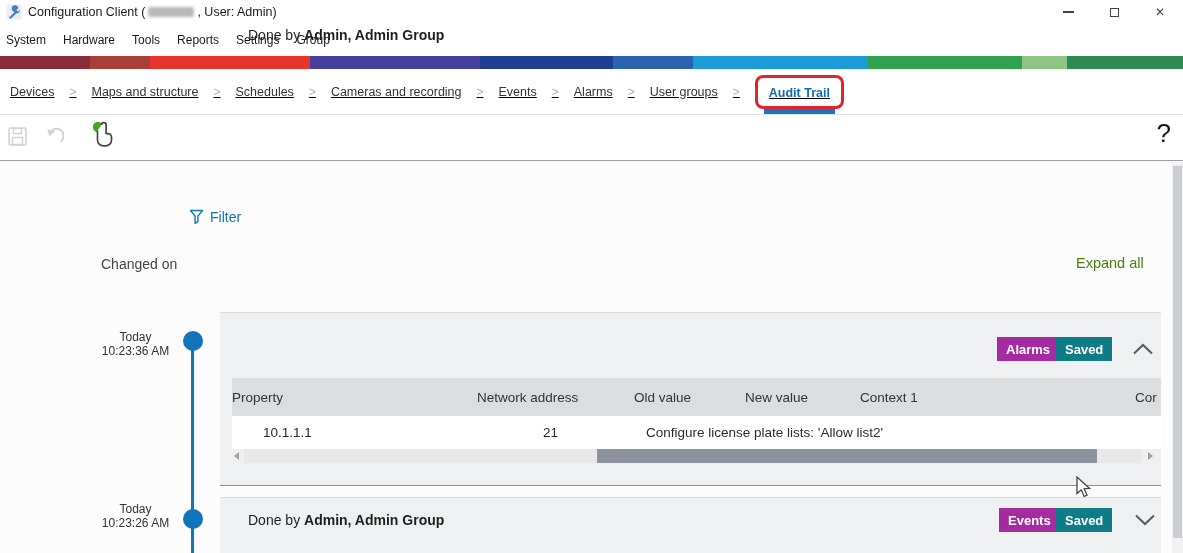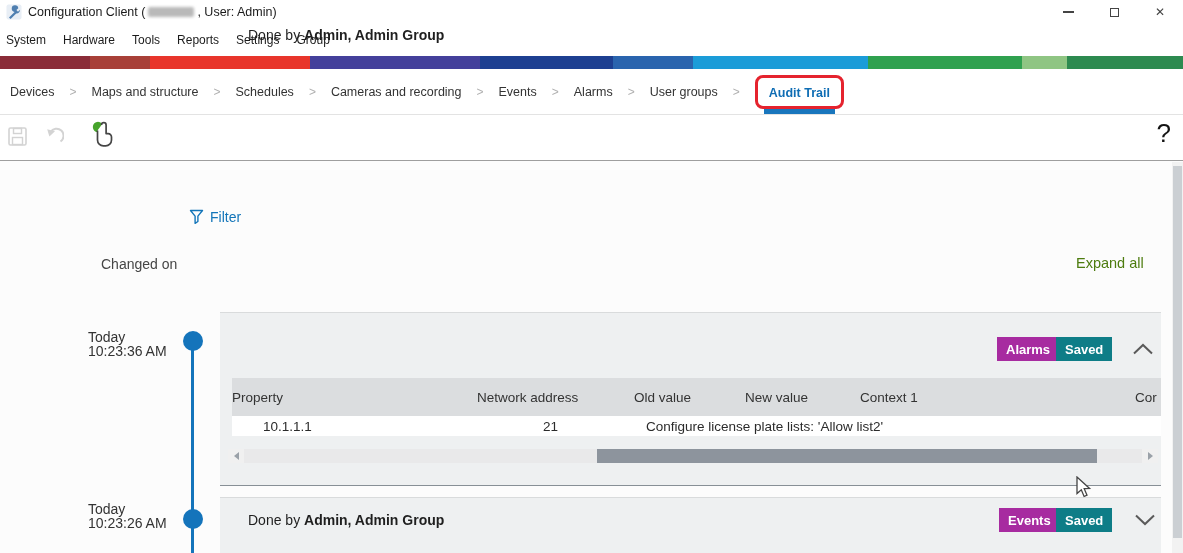--- a/index.html
+++ b/index.html
@@ -26,21 +26,21 @@
   .menubar { position:absolute; left:0; top:24px; width:100%; height:32px; background:#fff;
              display:flex; align-items:center; gap:17px; padding-left:6px; }
   .menu-item { font-size:12px; color:#1b1b1b; cursor:default; }
 
   
   .stripe { position:absolute; left:0; top:56px; width:100%; height:13px; display:flex; }
 
   
   .tabbar { position:absolute; left:0; top:69px; width:100%; height:46px; background:#fff;
             border-bottom:1px solid #e3e3e3; display:flex; align-items:center; gap:15px;
-            padding-left:10px; }
+            padding-left:10px;text-decoration:underline; }
   .tab { font-size:12.5px; color:#333; white-space:nowrap; }
   .tab-sep { font-size:12px; color:#b0b0b0; }
   .tab-active-box { position:relative; border:3px solid #e5232e; border-radius:8px;
                     padding:5px 11px; }
   .tab-active-label { font-size:12.5px; font-weight:600; color:#0f6db4; white-space:nowrap; }
   .tab-underline { position:absolute; left:6px; right:6px; bottom:-8px; height:5px;
                    background:#1976bd; }
 
   
   .toolbar { position:absolute; left:0; top:115px; width:100%; height:46px; background:#fff;
@@ -56,38 +56,38 @@
   .vscroll-thumb { position:absolute; left:1px; right:1px; top:4px; height:372px; background:#cbcfd3; }
 
   .filter-link { position:absolute; left:189px; top:209px; display:flex; align-items:center; gap:6px;
                  color:#1375b9; font-size:14px; cursor:pointer; }
   .changed-on { position:absolute; left:101px; top:256px; font-size:14px; color:#454545; }
   .expand-all { position:absolute; left:1076px; top:255px; font-size:14.5px; color:#4d7c0f; cursor:pointer; }
 
   
   .timeline-line { position:absolute; left:191px; top:341px; width:3px; height:212px; background:#1474bb; }
   .timeline-dot { position:absolute; width:20px; height:20px; border-radius:50%; background:#1474bb; }
-  .time-label { position:absolute; width:95px; text-align:left; font-size:14px; color:#333;
+  .time-label { position:absolute; width:95px; text-align:center; font-size:12px; color:#333;
                 line-height:14px; }
 
   
   .panel { position:absolute; left:220px; width:941px; background:#eef0f1; }
   .panel1 { top:312px; height:174px; border-top:1px solid #d9dbdc; border-bottom:1px solid #878f96; }
   .panel2 { top:497px; height:57px; border-top:1px solid #d9dbdc; }
   .done-by { position:absolute; left:28px; font-size:14px; color:#1f1f1f; white-space:pre; }
   .done-by b { font-weight:bold; }
   .badge { position:absolute; height:24px; padding:0 9px; display:flex; align-items:center;
            color:#fff; font-size:13px; font-weight:bold; }
   .chev { position:absolute; }
 
   
   .tbl { position:absolute; left:12px; top:65px; width:929px; font-size:13.5px; color:#2b2b2b; }
   .tr { display:flex; }
   .tr.head { background:#dbdddf; height:38px; align-items:center; color:#333; }
-  .tr.data { background:#fff; height:20px; align-items:center; }
+  .tr.data { background:#fff; height:33px; align-items:center; }
   .cell { overflow:hidden; white-space:nowrap; flex:none; }
   .c0 { width:188px; padding-left:31px; }
   .c1 { width:214px; }
   .c2 { width:111px; }
   .c3 { width:115px; }
   .c4 { width:275px; }
   .c5 { width:26px; }
   .tr.data .c3 { padding-left:12px; }
 
   

